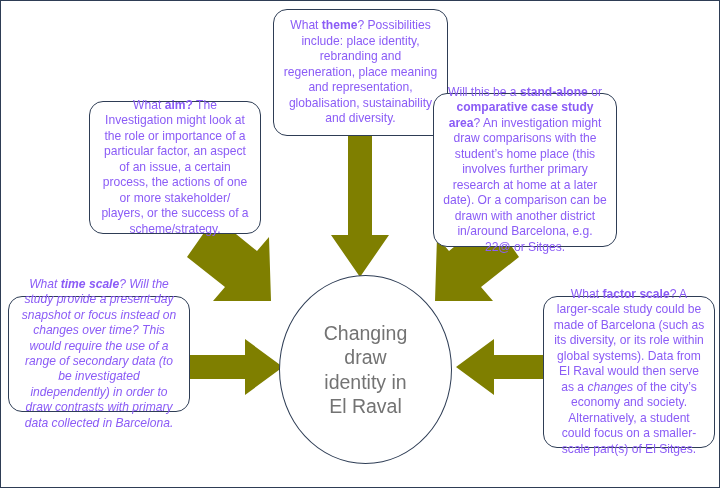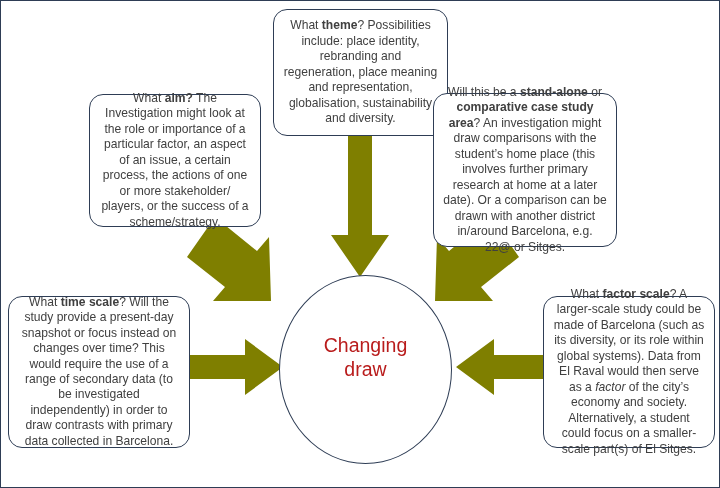--- a/index.html
+++ b/index.html
@@ -18,59 +18,59 @@
     font-family: "Liberation Sans", sans-serif;
   }
 
   
   .note {
     position: absolute;
     box-sizing: border-box;
     background: #ffffff;
     border: 1.3px solid #2e3d55;
     border-radius: 14px;
-    color: #404040;
+    color: #8b5cf6;
     font-size: 12.1px;
     line-height: 1.28;
     text-align: center;
     display: flex;
     align-items: center;
     justify-content: center;
     padding: 7px 9px;
     z-index: 3;
   }
   .note p {
     margin: 0;
     width: 100%;
   }
   .note b { font-weight: bold; }
   .note i { font-style: italic; }
 
   #note-theme    { left: 272px; top: 8px;   width: 175px; height: 127px; }
-  #note-aim      { left: 88px;  top: 93px;  width: 172px; height: 133px; }
+  #note-aim      { left: 88px;  top: 100px;  width: 172px; height: 133px; }
   #note-standalone { left: 432px; top: 92px; width: 184px; height: 154px; }
-  #note-timescale  { left: 7px;  top: 295px; width: 182px; height: 152px; }
+  #note-timescale  { left: 7px;  top: 295px; width: 182px; height: 116px; font-style: italic; }
   #note-spatial    { left: 542px; top: 295px; width: 172px; height: 152px; }
 
   
   #hub {
     position: absolute;
     left: 278px;
     top: 274px;
     width: 173px;
     height: 189px;
     box-sizing: border-box;
     border: 1.4px solid #2e3d55;
     border-radius: 50%;
     background: #ffffff;
     display: flex;
     align-items: center;
     justify-content: center;
     text-align: center;
-    color: #b91c1c;
+    color: #737373;
     font-size: 19.5px;
     line-height: 1.24;
     z-index: 4;
   }
   #hub p { margin: 0; padding: 0 14px; }
 
   
   .arrow {
     position: absolute;
     z-index: 2;
@@ -115,37 +115,38 @@
   <div class="arrow" id="arrow-dr">
     <svg width="106" height="96" viewBox="0 0 106 96">
       <polygon points="78,0 36,34 24,20 22,84 80,84 68,70 106,40" fill="#7F7F00"></polygon>
     </svg>
   </div>
 
   <div id="hub">
     <p>
       <span>Changing</span><br>
       <span>draw</span><br>
-      <br>
+      <span>identity in</span><br>
+      <span>El Raval</span>
     </p>
   </div>
 
   <div class="note" id="note-theme">
     <p><span>What </span><b>theme</b><span>? Possibilities include: place identity, rebranding and regeneration, place meaning and representation, globalisation, sustainability and diversity.</span></p>
   </div>
 
   <div class="note" id="note-aim">
     <p><span>What </span><b>aim?</b><span> The Investigation might look at the role or importance of a particular factor, an aspect of an issue, a certain process, the actions of one or more stakeholder/ players, or the success of a scheme/strategy.</span></p>
   </div>
 
   <div class="note" id="note-standalone">
     <p><span>Will this be a </span><b>stand-alone</b><span> or </span><b>comparative case study area</b><span>? An investigation might draw comparisons with the student’s home place (this involves further primary research at home at a later date). Or a comparison can be drawn with another district in/around Barcelona, e.g. 22@ or Sitges.</span></p>
   </div>
 
   <div class="note" id="note-timescale">
     <p><span>What </span><b>time scale</b><span>? Will the study provide a present-day snapshot or focus instead on changes over time? This would require the use of a range of secondary data (to be investigated independently) in order to draw contrasts with primary data collected in Barcelona.</span></p>
   </div>
 
   <div class="note" id="note-spatial">
-    <p><span>What </span><b>factor scale</b><span>? A larger-scale study could be made of Barcelona (such as its diversity, or its role within global systems). Data from El Raval would then serve as a </span><i>factor</i><span> of the city’s economy and society. Alternatively, a student could focus on a smaller-scale part(s) of El Sitges.</span></p>
+    <p><span>What </span><b>factor scale</b><span>? A larger-scale study could be made of Barcelona (such as its diversity, or its role within global systems). Data from El Raval would then serve as a </span><i>changes</i><span> of the city’s economy and society. Alternatively, a student could focus on a smaller-scale part(s) of El Sitges.</span></p>
   </div>
 
 </div>
 
 </body></html>

